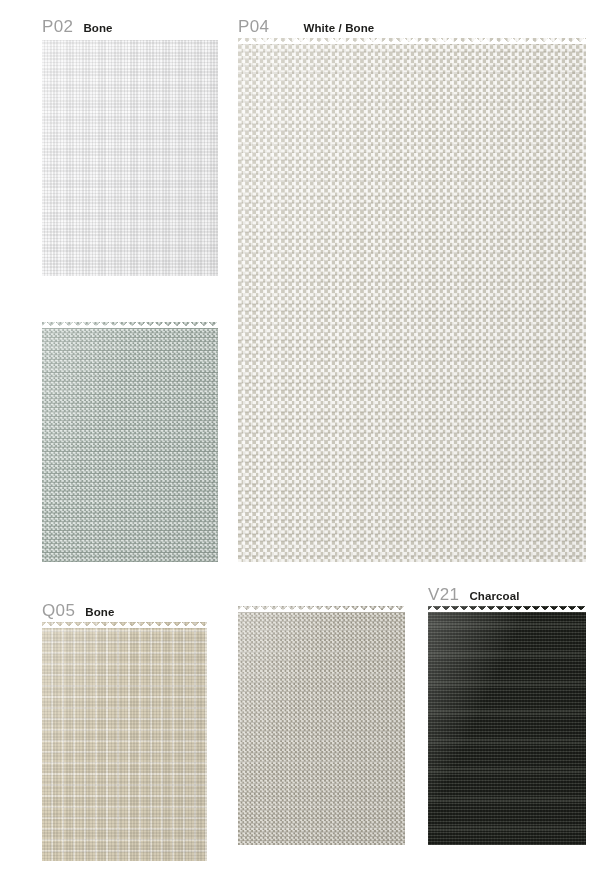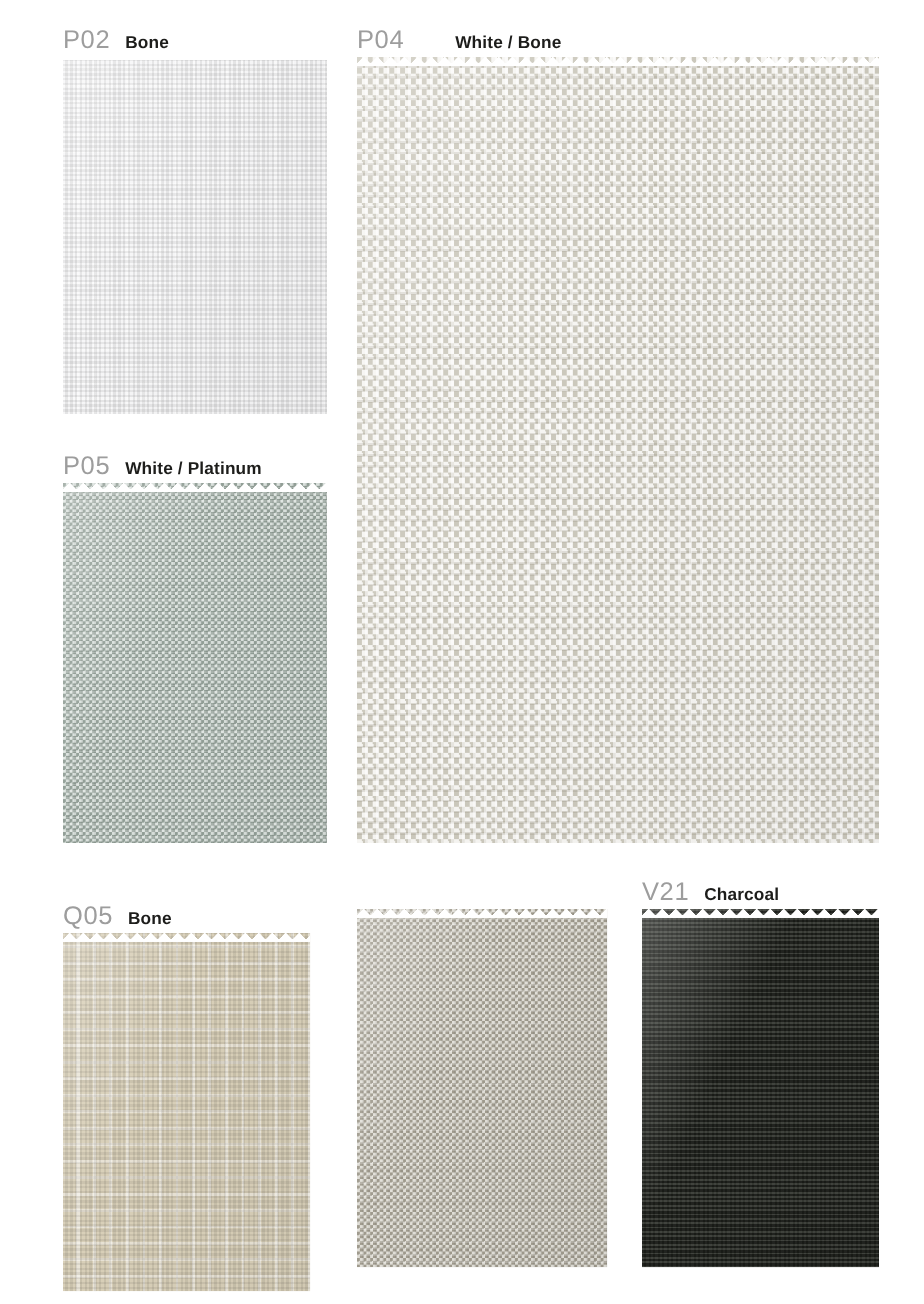--- a/index.html
+++ b/index.html
@@ -182,24 +182,20 @@
       </div>
       <div class="swatch-figure" style="left: 238px; top: 38px; width: 348px; height: 524px; pointer-events: auto;">
         <div class="fabric pinked" style="background: rgb(224, 221, 210); mask-size: 100% 100%, 9px 6px, 9px 6px, 6px 9px, 6px 9px; mask-position: 0px 0px, 0px 0px, 0px 100%, 0px 0px, 100% 0px; mask-repeat: no-repeat, repeat-x, repeat-x, repeat-y, repeat-y; mask-composite: subtract;">
           <div class="fabric-weave weave-basket-coarse"></div>
           <div class="fabric-weave weave-basket-coarse-overlay"></div>
           <div class="fabric-shade"></div>
         </div>
       </div>
     </div>
     <div class="swatch-entry" style="left: 0px; top: 0px; width: 100%; height: 100%; pointer-events: none;">
-      <div class="swatch-label" style="left: 42px; top: 302px; pointer-events: auto;">
-        <span class="swatch-code" style="color: rgb(157, 157, 157);">P05</span>
-        <span class="swatch-name" style="color: rgb(29, 29, 27);">White / Platinum</span>
-      </div>
       <div class="swatch-figure" style="left: 42px; top: 322px; width: 176px; height: 240px; pointer-events: auto;">
         <div class="fabric pinked" style="background: rgb(174, 189, 180); mask-size: 100% 100%, 9px 6px, 9px 6px, 6px 9px, 6px 9px; mask-position: 0px 0px, 0px 0px, 0px 100%, 0px 0px, 100% 0px; mask-repeat: no-repeat, repeat-x, repeat-x, repeat-y, repeat-y; mask-composite: subtract;">
           <div class="fabric-weave weave-basket-fine"></div>
           <div class="fabric-weave weave-basket-fine-overlay"></div>
           <div class="fabric-shade"></div>
         </div>
       </div>
     </div>
     <div class="swatch-entry" style="left: 0px; top: 16px; width: 100%; height: 100%; pointer-events: none;">
       <div class="swatch-label" style="left: 42px; top: 586px; pointer-events: auto;">

